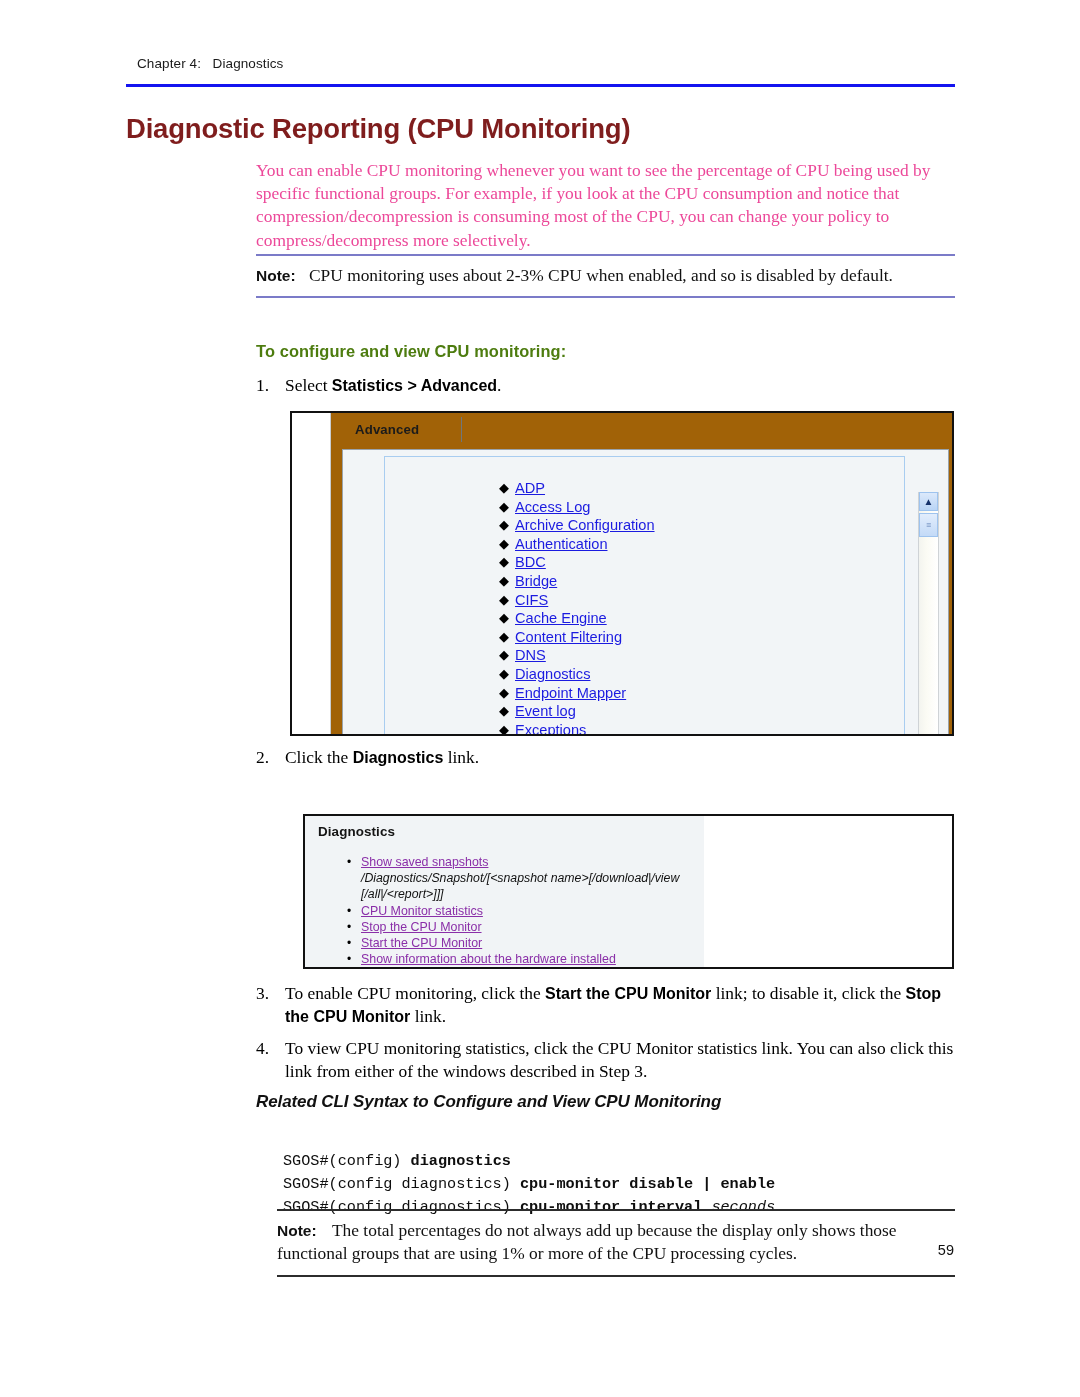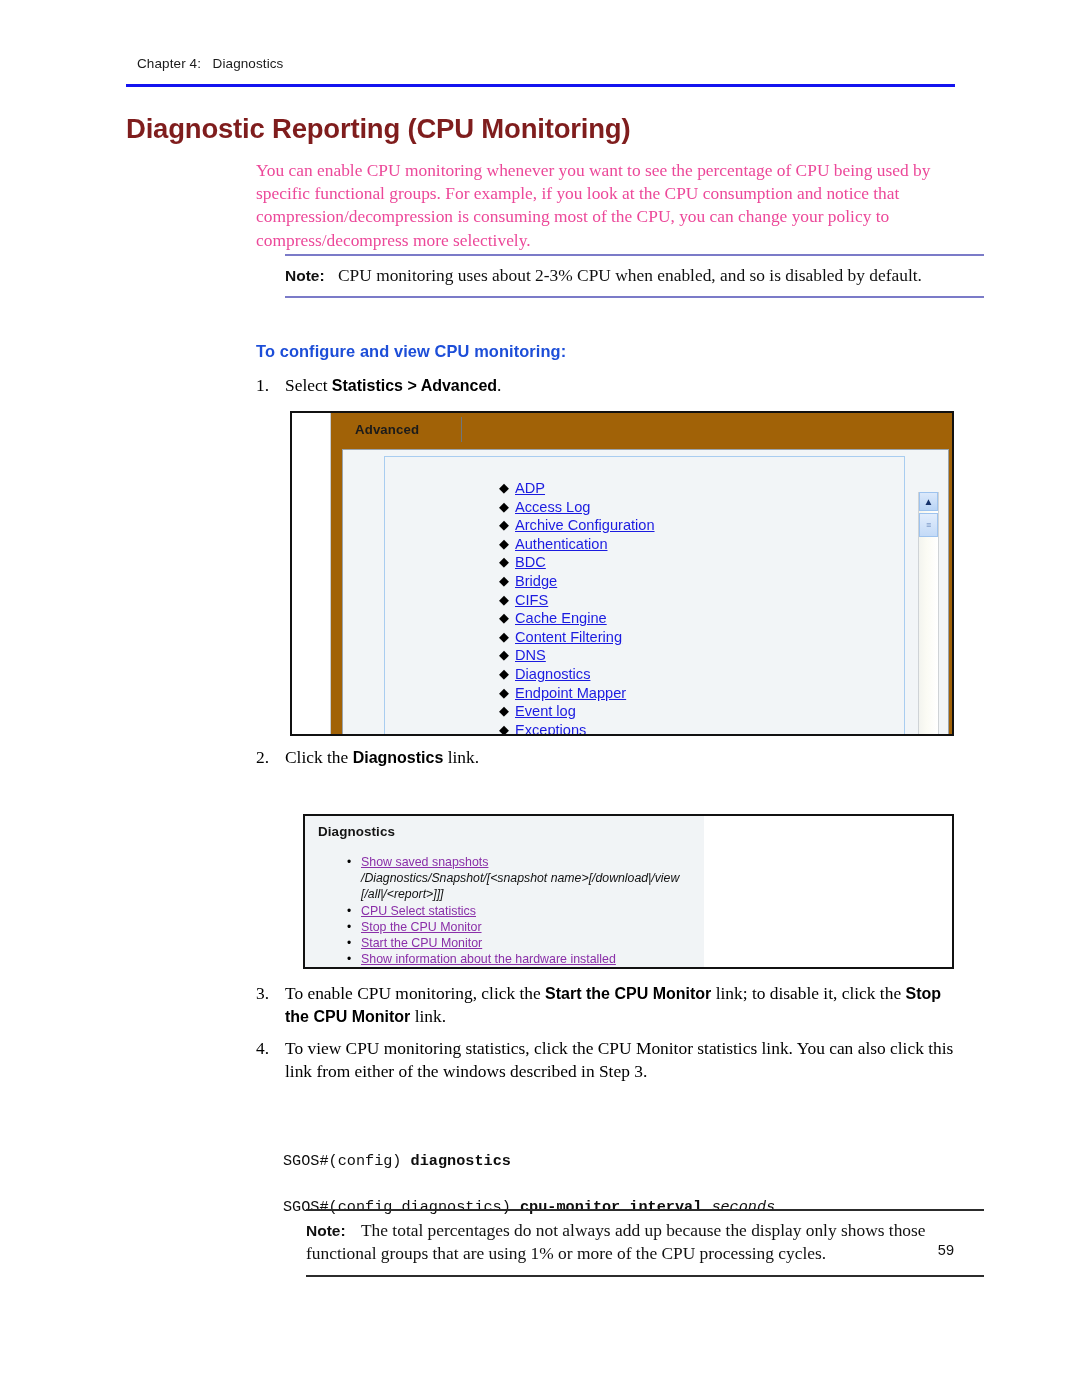--- a/index.html
+++ b/index.html
@@ -68,21 +68,20 @@
     line-height: 23.2px;
     text-align: left;
     color: #ec4899;
   }
 
   
   .note-block {
     position: absolute;
     left: 256px;
     width: 699px;
-    margin-left: 29px;
   }
   .note-rule {
     height: 2px;
     width: 100%;
     background: #7b7bc8;
   }
   .note-rule.dark {
     background: #2c2c2c;
     height: 2px;
   }
@@ -100,21 +99,21 @@
   }
 
   
   .subhead {
     position: absolute;
     left: 256px;
     font-family: "Liberation Sans", sans-serif;
     font-weight: bold;
     font-size: 16.4px;
     letter-spacing: 0.1px;
-    color: #1d4ed8;
+    color: #4d7c0f;
     white-space: nowrap;
   }
 
   
   .step {
     position: absolute;
     left: 256px;
     width: 700px;
     font-family: "Liberation Serif", serif;
     font-size: 17.4px;
@@ -441,21 +440,21 @@
     <div class="fig2-title">Diagnostics</div>
     <ul class="diag-list">
       <li>
         <span class="bullet2">•</span>
         <span class="visited">Show saved snapshots</span>
         <span class="snapshot-path">/Diagnostics/Snapshot/[&lt;snapshot name&gt;[/download|/view</span>
         <span class="snapshot-path">[/all|/&lt;report&gt;]]]</span>
       </li>
       <li>
         <span class="bullet2">•</span>
-        <span class="visited">CPU Select statistics</span>
+        <span class="visited">CPU Monitor statistics</span>
       </li>
       <li>
         <span class="bullet2">•</span>
         <span class="visited">Stop the CPU Monitor</span>
       </li>
       <li>
         <span class="bullet2">•</span>
         <span class="visited">Start the CPU Monitor</span>
       </li>
       <li>
@@ -468,22 +467,24 @@
   <div class="step" style="top:982px;">
     <span class="num">3.</span>
     <span class="txt"><span>To enable CPU monitoring, click the </span><b>Start the CPU Monitor</b><span> link; to disable it, click the </span><b>Stop the CPU Monitor</b><span> link.</span></span>
   </div>
 
   <div class="step" style="top:1037px;">
     <span class="num">4.</span>
     <span class="txt">To view CPU monitoring statistics, click the CPU Monitor statistics link. You can also click this link from either of the windows described in Step 3.</span>
   </div>
 
+  <div class="cli-head" style="top:1092px;">Related CLI Syntax to Configure and View CPU Monitoring</div>
 
   <div class="cli-line" style="top:1120px;"><span>SGOS#(config) </span><b>diagnostics</b></div>
+  <div class="cli-line" style="top:1143px;"><span>SGOS#(config diagnostics) </span><b>cpu-monitor disable | enable</b></div>
   <div class="cli-line" style="top:1166px;"><span>SGOS#(config diagnostics) </span><b>cpu-monitor interval </b><i>seconds</i></div>
 
   <div class="note-block" style="top:1209px; left:277px; width:678px;">
     <div class="note-rule dark"></div>
     <div class="note-body">
       <span class="note-label">Note:</span>
       <span style="display:inline-block;width:11px;"></span><span>The total percentages do not always add up because the display only shows those functional groups that are using 1% or more of the CPU processing cycles.</span>
     </div>
     <div class="note-rule dark"></div>
   </div>

